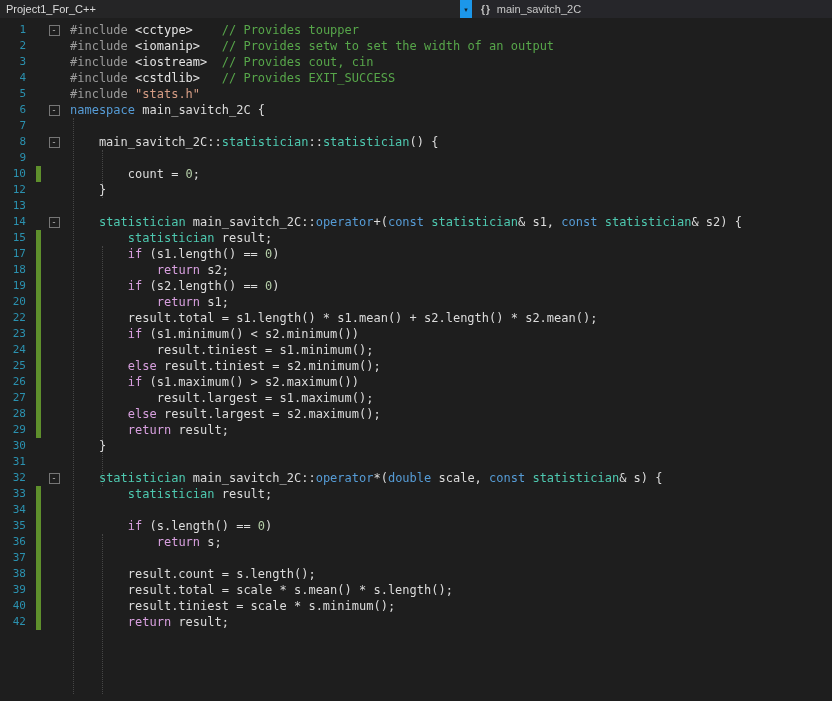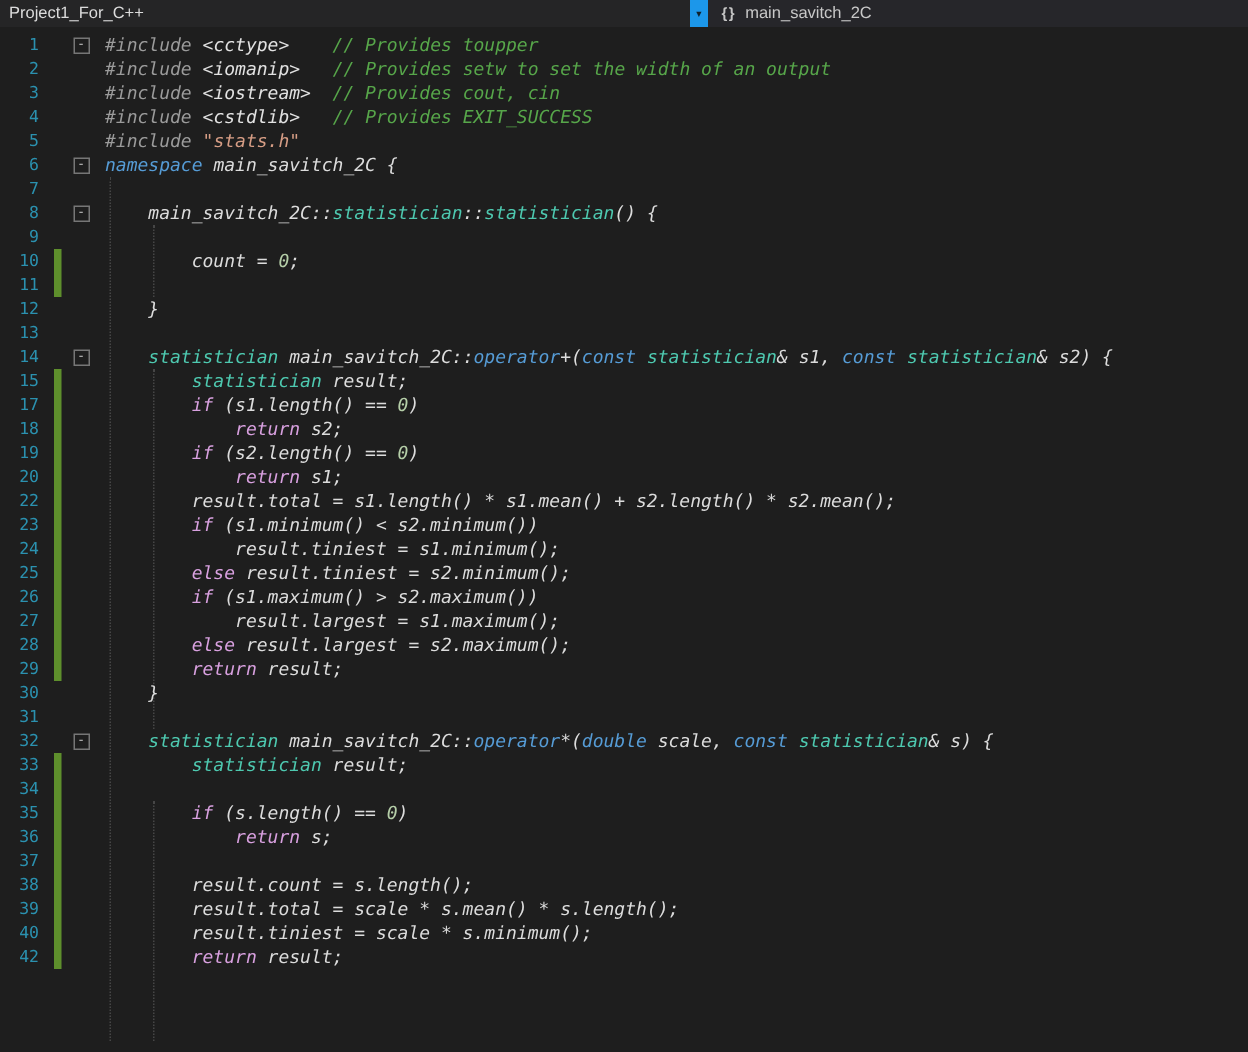--- a/index.html
+++ b/index.html
@@ -43,21 +43,21 @@
     box-sizing:border-box;color:#2B91AF;font-size:11px;
   }
   .chgcol{width:10px;flex:none;position:relative;}
   .chgbar{position:absolute;left:2px;top:0;width:5px;height:16px;background:#5E8F2C;}
   .foldcol{width:20px;flex:none;display:flex;align-items:center;justify-content:center;}
   .foldbox{
     width:11px;height:11px;box-sizing:border-box;border:1px solid #767676;
     background:#1E1E1E;color:#BFBFBF;font-size:9px;line-height:9px;
     display:flex;align-items:center;justify-content:center;cursor:pointer;
   }
-  .code{white-space:pre;flex:1;color:#DCDCDC;padding-left:6px;cursor:text;font-style:italic;}
+  .code{white-space:pre;flex:1;color:#DCDCDC;padding-left:6px;cursor:text;}
   .guide{position:absolute;width:0;border-left:1px dotted #464646;}
   
   .pl{color:#DCDCDC}
   .pp{color:#9B9B9B}
   .h {color:#E2E2E2}
   .k {color:#569CD6}
   .c {color:#D8A0DF}
   .t {color:#4EC9B0}
   .cm{color:#57A64A}
   .s {color:#D69D85}
@@ -146,28 +146,20 @@
     </div>
     <div class="row">
       <div class="ln">10</div>
       <div class="chgcol">
         <div class="chgbar"></div>
       </div>
       <div class="foldcol"></div>
       <div class="code"><span class="pl">        count = </span><span class="nu">0</span><span class="pl">;</span></div>
     </div>
     <div class="row">
-      <div class="ln">11</div>
-      <div class="chgcol">
-        <div class="chgbar"></div>
-      </div>
-      <div class="foldcol"></div>
-      <div class="code"></div>
-    </div>
-    <div class="row">
       <div class="ln">12</div>
       <div class="chgcol"></div>
       <div class="foldcol"></div>
       <div class="code"><span class="pl">    }</span></div>
     </div>
     <div class="row">
       <div class="ln">13</div>
       <div class="chgcol"></div>
       <div class="foldcol"></div>
       <div class="code"></div>

